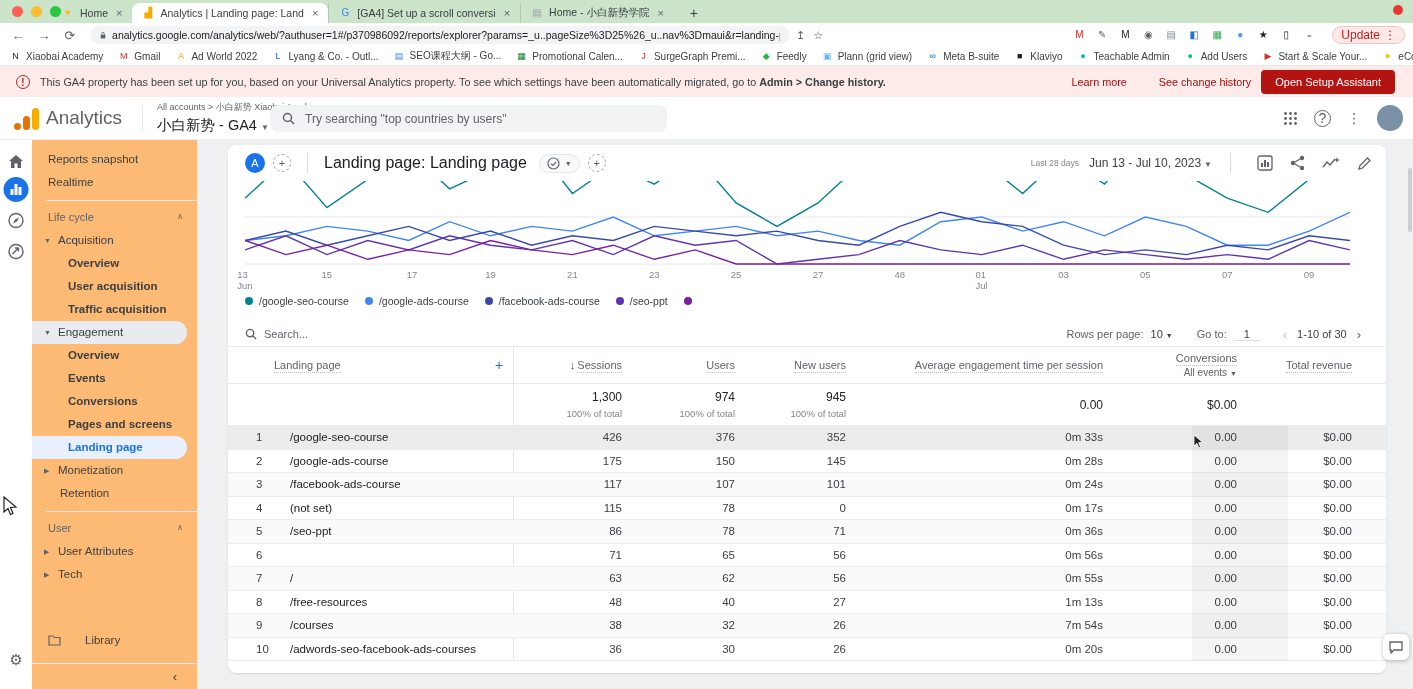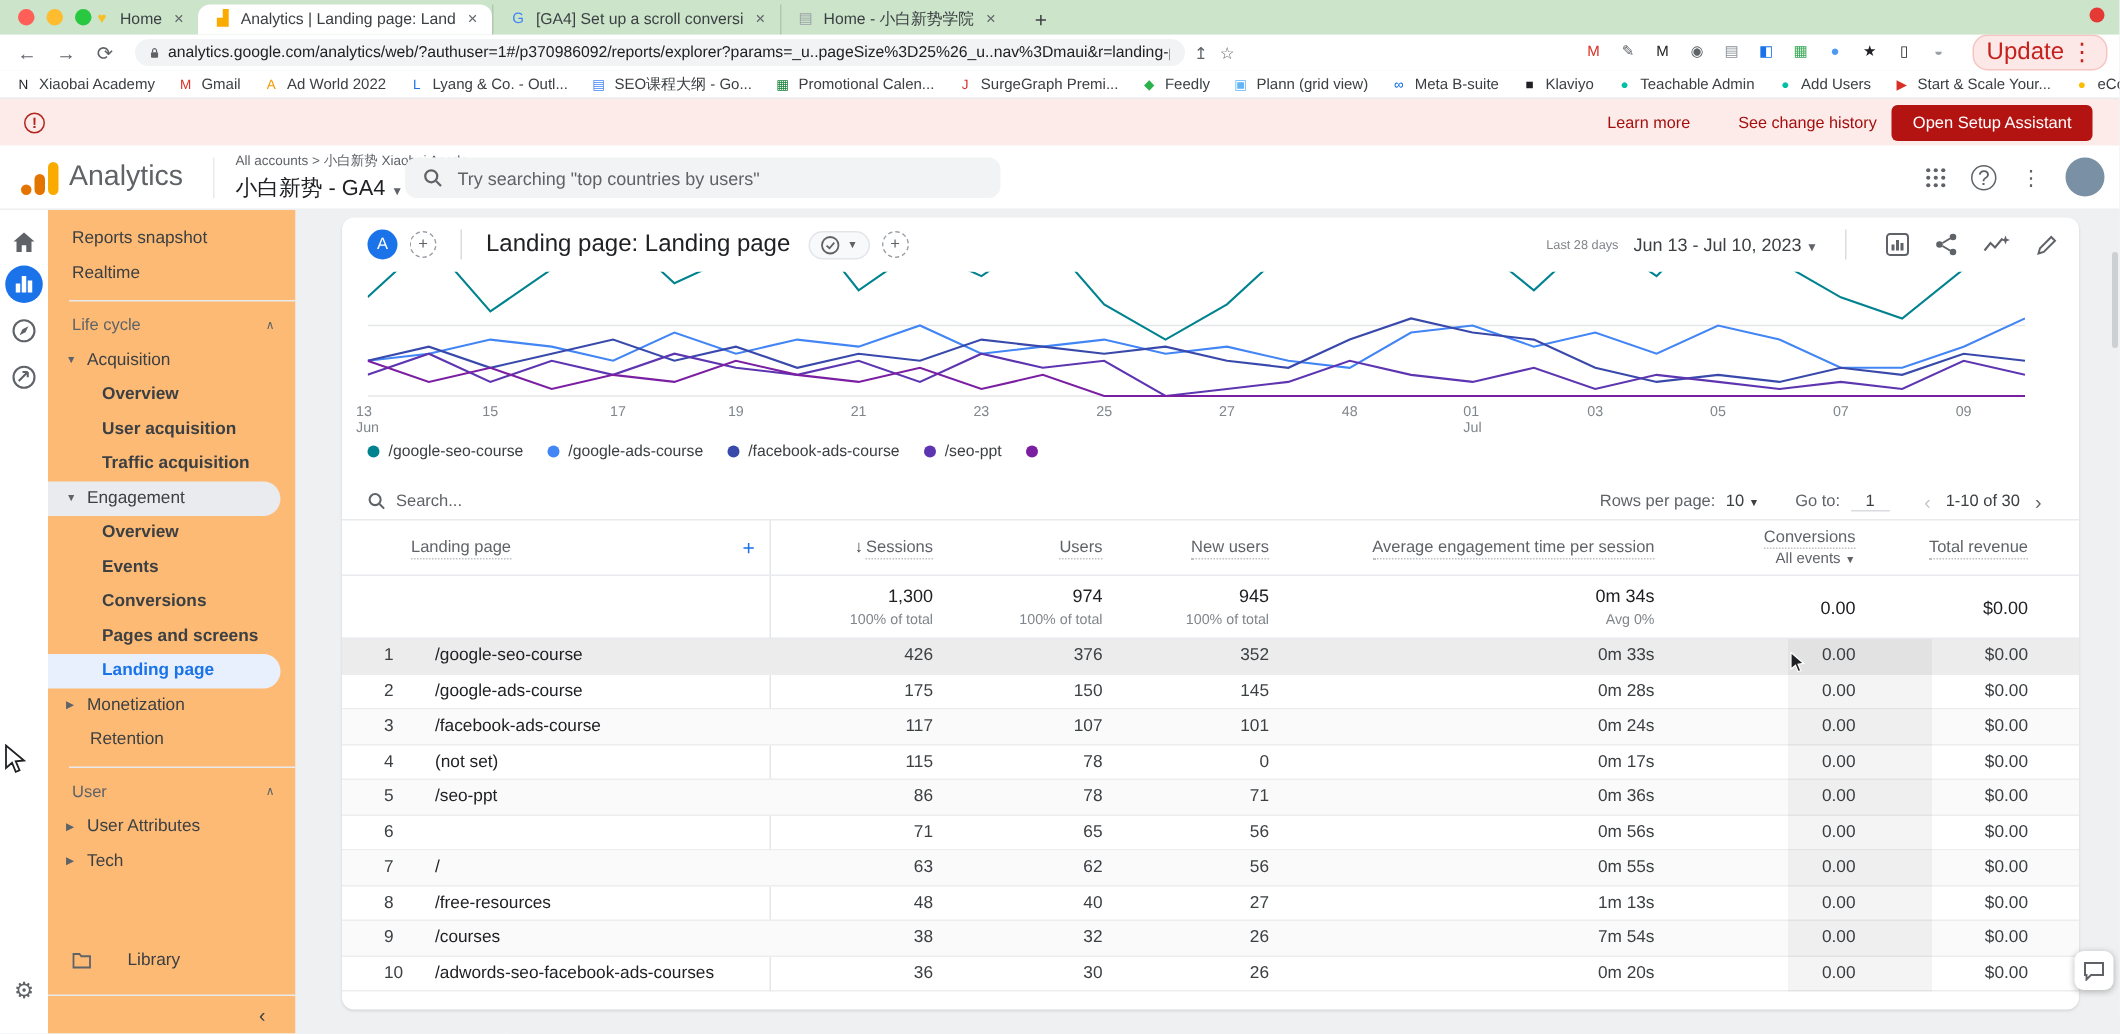--- a/index.html
+++ b/index.html
@@ -24,21 +24,21 @@
 
   .urlbar { height:24px; background:#fff; display:flex; align-items:center; padding:0 8px; gap:6px; }
   .navic { color:#5f6368; font-size:13px; width:20px; text-align:center; }
   .omnibox { flex:0 0 700px; height:18px; margin-left:4px; background:#f1f3f4; border-radius:10px;
     display:flex; align-items:center; padding:0 10px; gap:6px; font-size:10.5px; color:#202124; overflow:hidden; }
   .omnibox .url { white-space:nowrap; overflow:hidden; }
   .obicons { display:flex; align-items:center; gap:8px; color:#5f6368; font-size:11px; }
   .extrow { display:flex; align-items:center; gap:9px; margin-left:auto; }
   .extrow .ext { font-size:10px; line-height:12px; width:14px; text-align:center; }
   .updatepill { margin-left:10px; display:flex; align-items:center; gap:4px; background:#fce8e6;
-    border:1px solid #f5c6c0; color:#c5221f; border-radius:10px; padding:1px 8px; font-size:16px; }
+    border:1px solid #f5c6c0; color:#c5221f; border-radius:10px; padding:1px 8px; font-size:12px; }
 
   .bookmarksbar { height:19px; background:#fff; display:flex; align-items:center; padding:0 10px;
     gap:15px; border-bottom:1px solid #e8eaed; }
   .bm { display:flex; align-items:center; gap:5px; font-size:10px; color:#3c4043; white-space:nowrap; }
   .bm .bmi { font-size:9px; width:11px; text-align:center; line-height:11px; }
 
   
   .banner { height:31px; background:#fcebe9; display:flex; align-items:center; padding:0 16px; gap:10px; }
   .banner .warn { width:14px; height:14px; border:1.4px solid #b3261e; border-radius:50%; color:#b3261e;
     font-size:10px; font-weight:bold; text-align:center; line-height:13px; flex:0 0 14px; }
@@ -295,20 +295,21 @@
       <span class="bm">
         <span class="bmi" style="color: rgb(251, 188, 4);">●</span>
         <span>eCommerce Case...</span>
       </span>
     </span>
 
 </div>
 
 <div class="banner">
   <span class="warn">!</span>
+  <span class="btxt"><span>This GA4 property has been set up for you, based on your Universal Analytics property. To see which settings have been automatically migrated, go to </span><b>Admin &gt; Change history.</b></span>
   <span class="bspacer"></span>
   <span class="blink">Learn more</span>
   <span class="blink">See change history</span>
   <span class="cta">Open Setup Assistant</span>
 </div>
 
 <div class="gah">
   <svg class="galogo" width="26" height="22" viewBox="0 0 26 22">
     <rect x="18" y="0" width="7" height="22" rx="3.5" fill="#f9ab00"></rect>
     <rect x="9" y="8" width="7" height="14" rx="3.5" fill="#e37400"></rect>
@@ -558,21 +559,20 @@
           <span class="th"><span class="lbl">Total revenue</span></span>
           <span class="addcol">+</span>
         </div>
 
         <div class="totals tgrid">
           <span></span>
             <span></span>
           <span class="td"><span>1,300</span><span class="sub">100% of total</span></span>
           <span class="td"><span>974</span><span class="sub">100% of total</span></span>
           <span class="td"><span>945</span><span class="sub">100% of total</span></span>
-          <span class="td"><span>0m 34s</span><span class="sub">Avg 0%</span></span>
           <span class="td"><span>0.00</span></span>
           <span class="td"><span>$0.00</span></span>
         </div>
 
         <div class="tbody-wrap">
           <div id="table-rows">
               <div class="trow tgrid odd hovered">
                 <span class="td rank">1</span>
                 <span class="td left">/google-seo-course</span>
                 <span class="td">426</span>

